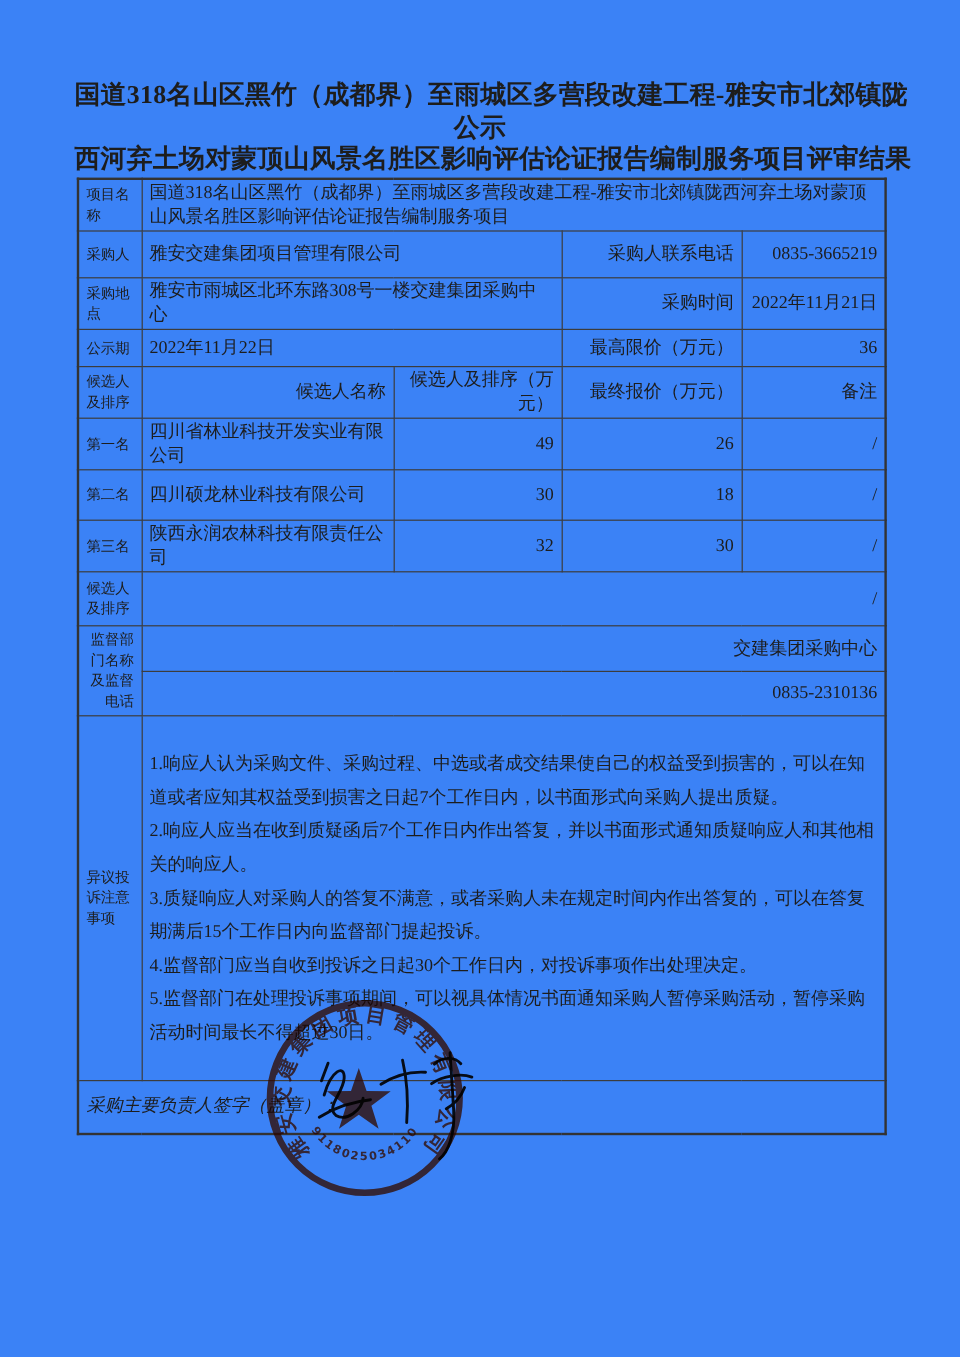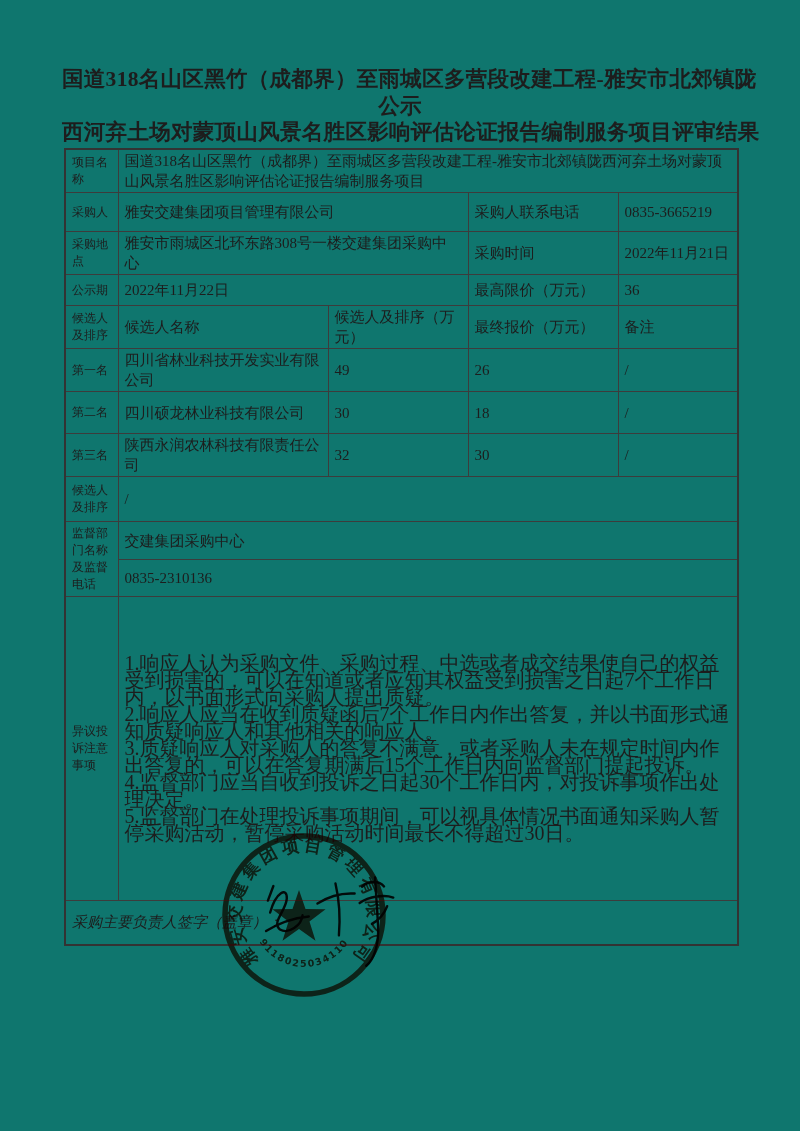--- a/index.html
+++ b/index.html
@@ -1,39 +1,39 @@
 <!DOCTYPE html>
 <html><head>
 <meta charset="utf-8">
 <style>
   html,body{margin:0;padding:0;background:#e9e9e9;}
   .doc{
     position:relative;width:800px;height:1131px;margin:0 auto;
-    background:#0f766e;overflow:hidden;
+    background:#3b82f6;overflow:hidden;
     font-family:"Liberation Serif","DejaVu Serif",serif;color:#1d1d1d;
   }
   .title{
     position:absolute;top:66px;left:62px;width:676px;
     text-align:center;font-weight:bold;font-size:21.5px;line-height:26.5px;
     letter-spacing:.3px;
   }
   .title div{white-space:nowrap;}
   table.main{
     position:absolute;top:148px;left:64px;width:673px;
     border-collapse:collapse;table-layout:fixed;
     font-size:15px;line-height:20px;
   }
   table.main{border:2px solid #333;}
   table.main td{
     border:1px solid #3c3c3c;padding:1px 6px;vertical-align:middle;
     word-break:break-all;overflow:hidden;
   }
   td.lbl{font-size:12px;padding:1px 2px 1px 3px;line-height:17px;}
-  .c{text-align:left;}
-  td.obj{vertical-align:middle;padding:4px 8px 4px 10px;line-height:17px;font-size:20px;}
+  .c{text-align:right;}
+  td.obj{vertical-align:middle;padding:4px 8px 4px 10px;line-height:28px;font-size:15px;}
   td.sig{padding:2px 6px;font-style:italic;}
   
   .stamp{position:absolute;left:219px;top:830px;width:170px;height:170px;
          opacity:.92;mix-blend-mode:multiply;pointer-events:none;}
   .signature{position:absolute;left:258px;top:872px;width:150px;height:110px;
              mix-blend-mode:multiply;pointer-events:none;}
 </style>
 </head>
 <body>
 

